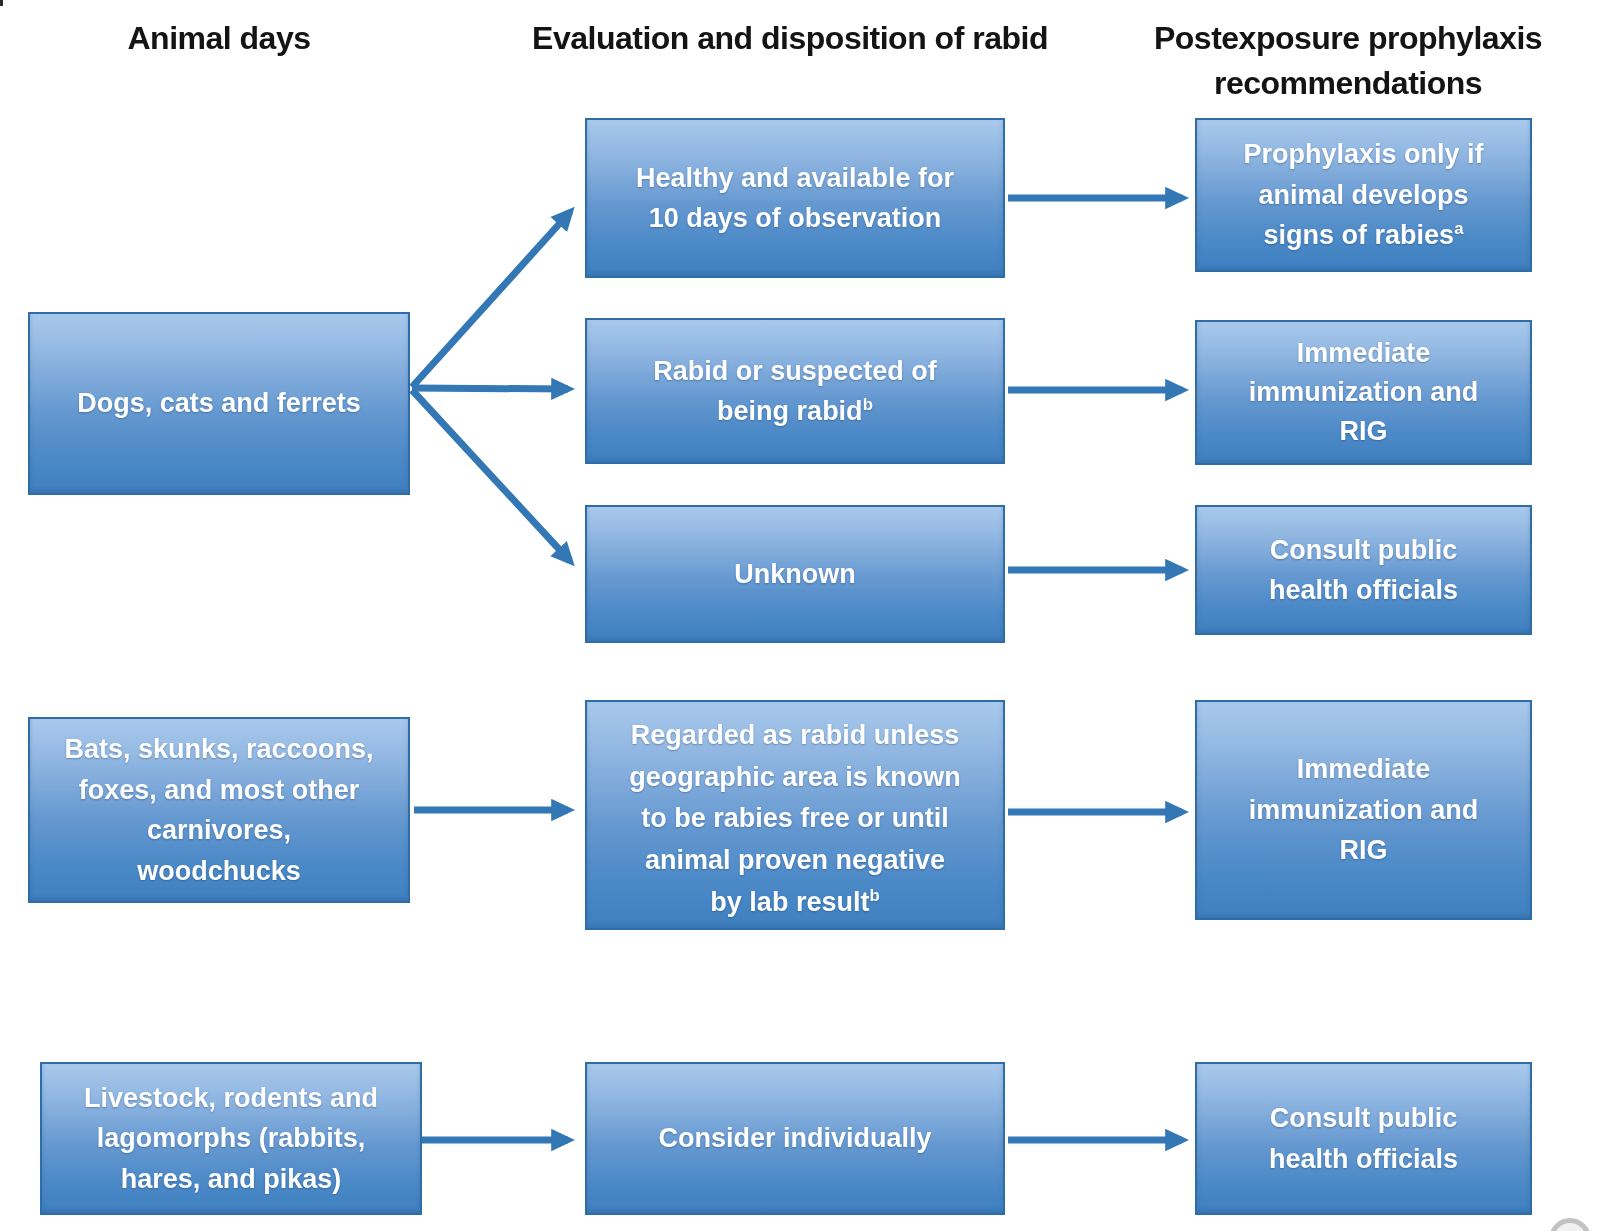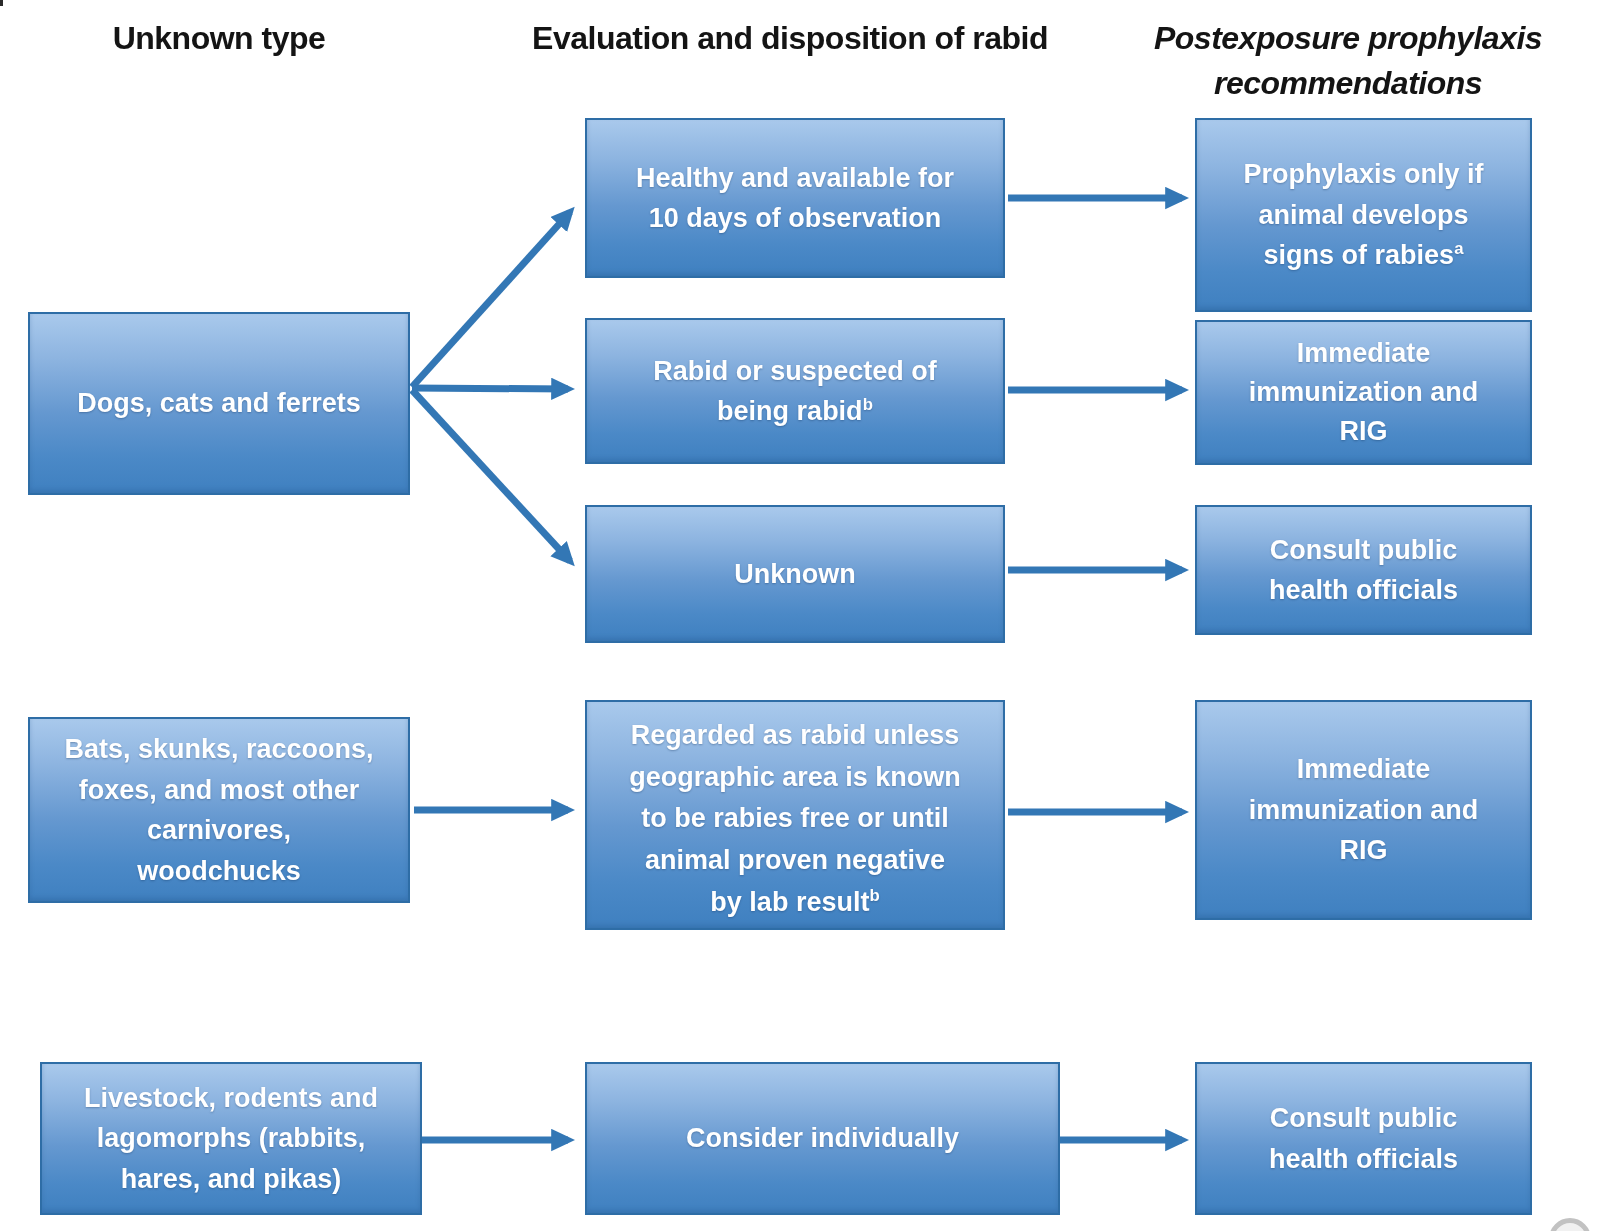--- a/index.html
+++ b/index.html
@@ -81,23 +81,23 @@
     background: #2a2a2a;
   }
 </style>
 </head>
 <body>
 
 <div id="canvas">
 
   <div class="corner-speck"></div>
 
-  <div class="col-header" style="left:19px; top:16px; width:400px;">Unknown type</div>
+  <div class="col-header" style="left:19px; top:16px; width:400px;">Animal days</div>
   <div class="col-header" style="left:490px; top:16px; width:600px;">Evaluation and disposition of rabid</div>
-  <div class="col-header" style="left:1128px; top:16px; width:440px;font-style:italic;">Postexposure prophylaxis<br>recommendations</div>
+  <div class="col-header" style="left:1128px; top:16px; width:440px;">Postexposure prophylaxis<br>recommendations</div>
 
   <svg id="arrow-layer" viewBox="0 0 1600 1231" xmlns="http://www.w3.org/2000/svg">
     <defs>
       <marker id="ah" markerWidth="5" markerHeight="4" refX="2.4" refY="1.6" orient="auto" markerUnits="strokeWidth">
         <path d="M0,0 L3.4,1.6 L0,3.2 Z" fill="#3377b5"></path>
       </marker>
     </defs>
     <g stroke="#3377b5" stroke-width="7" fill="none">
       <line x1="412" y1="387" x2="570" y2="212" marker-end="url(#ah)"></line>
       <line x1="412" y1="388" x2="568" y2="389" marker-end="url(#ah)"></line>
@@ -127,25 +127,25 @@
   </div>
   <div class="node" style="left:585px; top:318px; width:420px; height:146px;">
     <div class="node-label"><span>Rabid or suspected of<br>being rabid</span><sup>b</sup></div>
   </div>
   <div class="node" style="left:585px; top:505px; width:420px; height:138px;">
     <div class="node-label"><span>Unknown</span><sup></sup></div>
   </div>
   <div class="node" style="left:585px; top:700px; width:420px; height:230px;align-items:flex-end;">
     <div class="node-label" style="line-height:1.55;"><span>Regarded as rabid unless<br>geographic area is known<br>to be rabies free or until<br>animal proven negative<br>by lab result</span><sup>b</sup></div>
   </div>
-  <div class="node" style="left:585px; top:1062px; width:475px; height:153px;">
+  <div class="node" style="left:585px; top:1062px; width:420px; height:153px;">
     <div class="node-label"><span>Consider individually</span><sup></sup></div>
   </div>
 
-  <div class="node" style="left:1195px; top:118px; width:337px; height:194px;">
+  <div class="node" style="left:1195px; top:118px; width:337px; height:154px;">
     <div class="node-label"><span>Prophylaxis only if<br>animal develops<br>signs of rabies</span><sup>a</sup></div>
   </div>
   <div class="node" style="left:1195px; top:320px; width:337px; height:145px;">
     <div class="node-label" style="line-height:1.45;"><span>Immediate<br>immunization and<br>RIG</span><sup></sup></div>
   </div>
   <div class="node" style="left:1195px; top:505px; width:337px; height:130px;">
     <div class="node-label"><span>Consult public<br>health officials</span><sup></sup></div>
   </div>
   <div class="node" style="left:1195px; top:700px; width:337px; height:220px;">
     <div class="node-label"><span>Immediate<br>immunization and<br>RIG</span><sup></sup></div>

